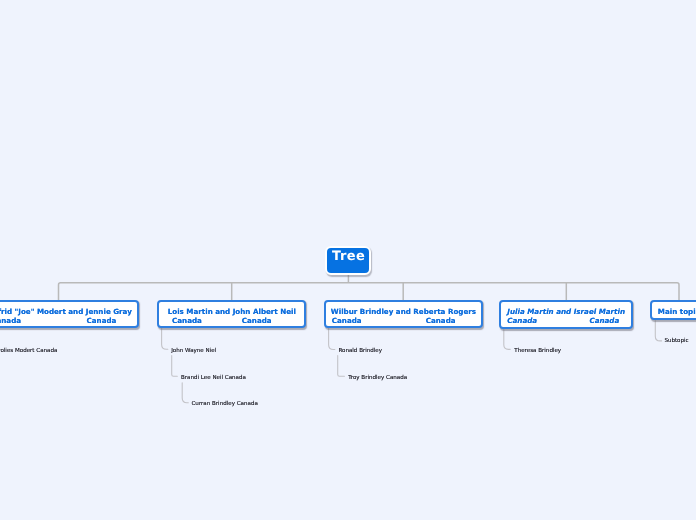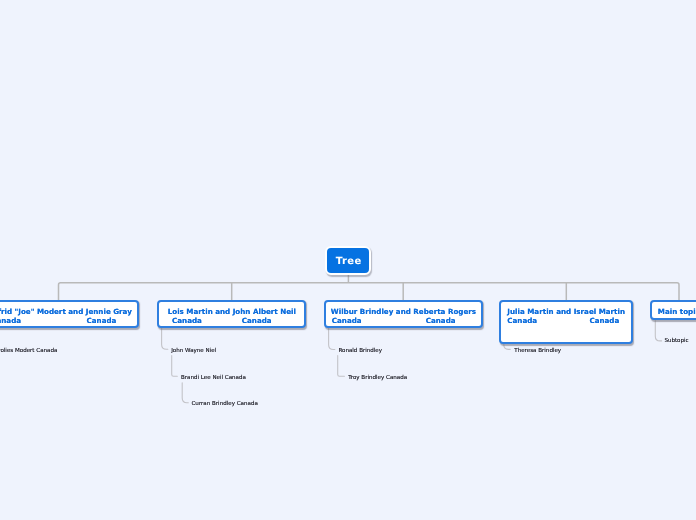--- a/index.html
+++ b/index.html
@@ -2,21 +2,21 @@
 <html><head>
 <meta charset="utf-8">
 <style>
   html,body{margin:0;padding:0;}
   body{width:696px;height:520px;background:#eff3fd;overflow:hidden;
        font-family:"DejaVu Sans",sans-serif;-webkit-font-smoothing:antialiased;text-rendering:geometricPrecision;}
   #stage{position:relative;width:696px;height:520px;transform:translateZ(0);}
   svg.edges{position:absolute;left:0;top:0;width:696px;height:520px;overflow:visible;}
   .node{position:absolute;box-sizing:border-box;}
   .root-node{background:#0672e2;color:#fff;border:2px solid #ffffff;border-radius:6px;
-     font-weight:bold;font-size:10px;letter-spacing:0.42px;line-height:1;display:flex;align-items:center;justify-content:center;
+     font-weight:bold;font-size:13px;letter-spacing:0.42px;line-height:1;display:flex;justify-content:center;
      box-shadow:1px 1.1px 1.1px rgba(110,110,122,0.45);}
   .root-node span{position:relative;top:2px;left:1.0px;opacity:0.999;}
   .main-node{background:#fff;color:#0c6ddd;border:2px solid #2f7fe0;border-radius:4px;
      font-weight:bold;font-size:7.15px;line-height:1;white-space:nowrap;
      box-shadow:1px 1.1px 1.1px rgba(110,110,122,0.55);}
   .main-node .l1,.main-node .l2 span{text-shadow:0 0 0.35px rgba(12,109,221,0.75);}
   .main-node .l1{position:absolute;left:0;right:0;text-align:center;}
   .main-node .l2 span{position:absolute;}
   .leaf{position:absolute;font-size:5.56px;color:#2f2f38;white-space:nowrap;line-height:1;
      text-shadow:0 0 0.35px rgba(47,47,56,0.85);}
@@ -63,21 +63,21 @@
       <span style="left:82.4px;top:14.4px">Canada</span>
     </div>
   </div>
   <div class="node main-node" style="left:324.2px;top:300.2px;width:158.5px;height:27.7px;">
     <div class="l1" style="top:5.9px">Wilbur Brindley and Reberta Rogers</div>
     <div class="l2">
       <span style="left:5.6px;top:14.4px">Canada</span>
       <span style="left:99.5px;top:14.4px">Canada</span>
     </div>
   </div>
-  <div class="node main-node" style="left:499.3px;top:300.2px;width:133.8px;height:44px;">
+  <div class="node main-node" style="left:499.3px;top:300.2px;width:133.8px;height:29px;font-style:italic;">
     <div class="l1" style="top:5.9px">Julia Martin and Israel Martin</div>
     <div class="l2">
       <span style="left:6.0px;top:14.4px">Canada</span>
       <span style="left:88.1px;top:14.4px">Canada</span>
     </div>
   </div>
   <div class="node main-node" style="left:650.3px;top:300.4px;width:57.1px;height:19.8px;">
     <div class="l1" style="top:5.4px">Main topic</div>
   </div>
   <div class="leaf" style="left:-9.0px;top:349.0px;">Carolies Modert Canada</div>

